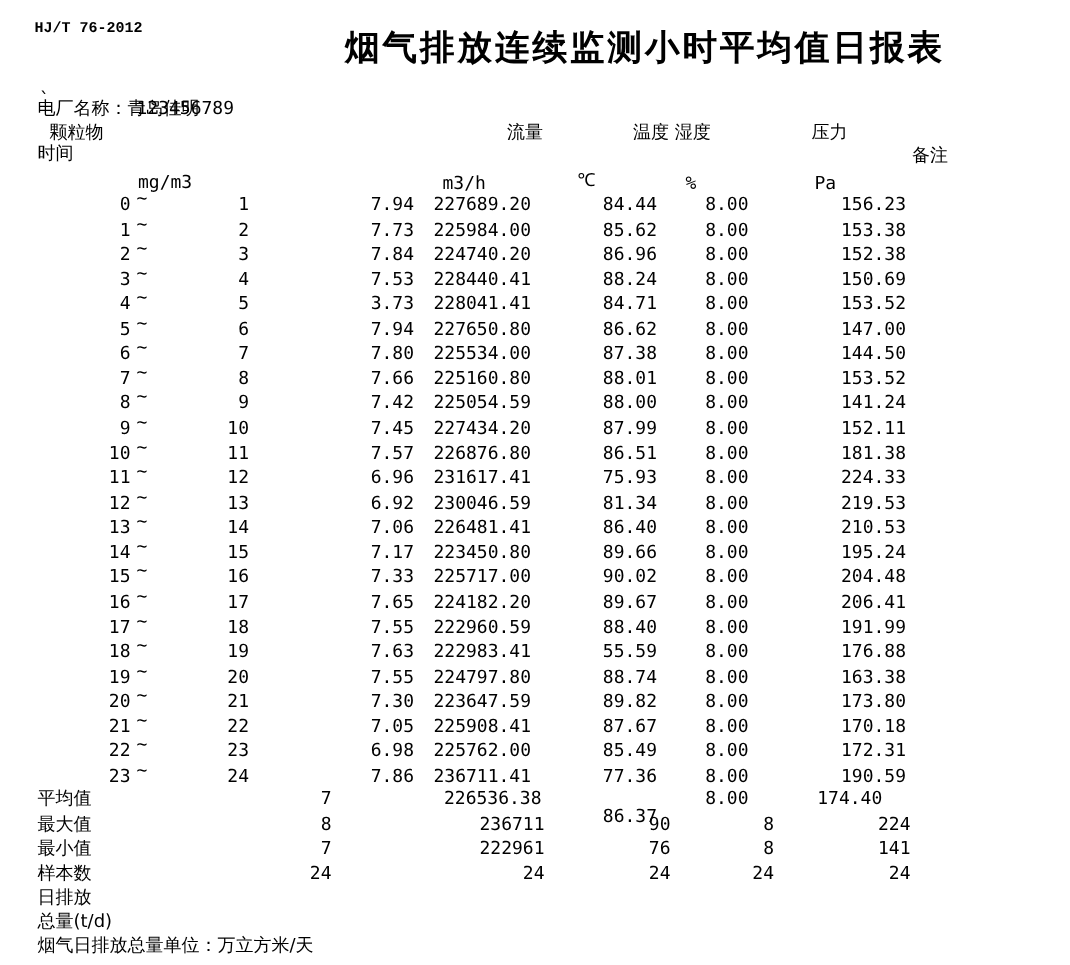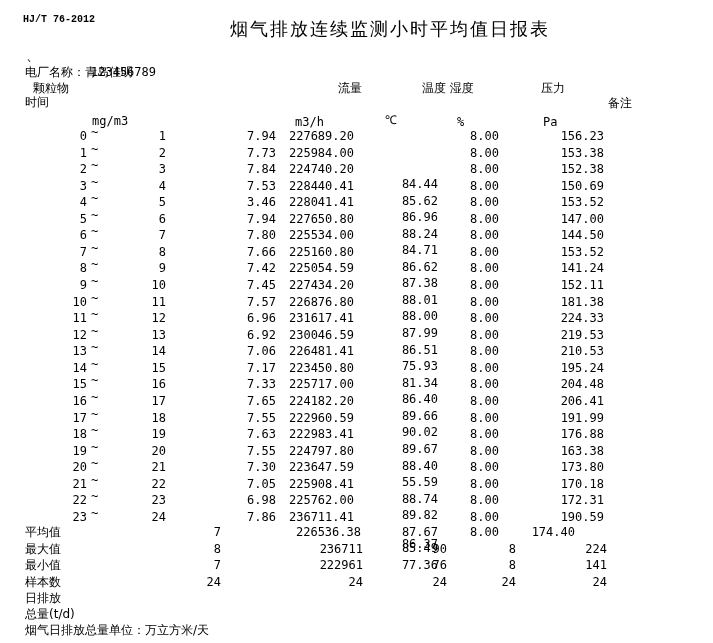--- a/index.html
+++ b/index.html
@@ -10,21 +10,21 @@
     font-family:"DejaVu Sans Mono","Liberation Mono",monospace;
     font-size:12px; line-height:1.15; overflow:hidden;
   }
   .abs { position:absolute; white-space:pre; }
   .cjk { font-family:"DejaVu Sans","Liberation Sans",sans-serif; }
   #std-code {
     left:23px; top:14px; font-family:Liberation Mono, monospace;
     font-weight:bold; font-size:10px;
   }
   #report-title {
-    left:230px; top:19px; font-weight:normal; font-size:18px; letter-spacing:2px;
+    left:230px; top:19px; font-weight:bold; font-size:23px; letter-spacing:2px;
   }
   #plant-name { left:25px; top:50px;margin-top:16px; }
   #stray-mark { left:26px; top:60px; }
   #plant-code { left:91px; top:66px; }
   #monitor-date { left:541px; top:64px; }
   #hdr-pm { left:33px; top:82px; }
   #hdr-flow { left:338px; top:82px; }
   #hdr-temp-hum { left:422px; top:82px; }
   #hdr-pressure { left:541px; top:82px; }
   #hdr-time { left:25px; top:96px; }
@@ -38,30 +38,30 @@
   #lbl-total { left:25px; top:608px; }
   #footer-note { left:25px; top:624px; }
 
   .row { position:absolute; left:0; width:713px; height:16px; }
   .cell { position:absolute; top:0; text-align:right; white-space:pre; }
   .c-from  { left:0;   width:87px; }
   .c-tilde { left:91px; top:-4px; width:12px; text-align:left; }
   .c-to    { left:100px; width:66px; }
   .c-pm    { left:180px; width:96px; }
   .c-flow  { left:270px; width:84px; }
-  .c-temp  { left:366px; width:72px;margin-top:48px; }
+  .c-temp  { left:366px; width:72px; }
   .c-hum   { left:447px; width:52px; }
   .c-press { left:514px; width:90px; }
 
   .s-label { left:25px; text-align:left; }
   .s-pm       { left:130px; width:91px; }
   .s-flow-avg { left:270px; width:91px; }
   .s-temp-avg { left:366px; width:72px;margin-top:12px; }
   .s-hum-avg  { left:447px; width:52px; }
-  .s-press-avg{ left:484px; width:91px; }
+  .s-press-avg{ left:521px; width:91px;text-align:center; }
   .s-flow-mm  { left:270px; width:93px; }
   .s-temp-mm  { left:366px; width:81px; }
   .s-hum-mm   { left:447px; width:69px; }
   .s-press-mm { left:514px; width:93px; }
 </style>
 </head>
 <body>
 
 <div id="page">
   <div id="std-code" class="abs">HJ/T 76-2012</div>
@@ -122,21 +122,21 @@
         <span class="cell c-pm">7.53</span>
         <span class="cell c-flow">228440.41</span>
         <span class="cell c-temp">88.24</span>
         <span class="cell c-hum">8.00</span>
         <span class="cell c-press">150.69</span>
       </div>
       <div class="row" style="top: 196.24px;">
         <span class="cell c-from">4</span>
         <span class="cell c-tilde">~</span>
         <span class="cell c-to">5</span>
-        <span class="cell c-pm">3.46</span>
+        <span class="cell c-pm">3.73</span>
         <span class="cell c-flow">228041.41</span>
         <span class="cell c-temp">84.71</span>
         <span class="cell c-hum">8.00</span>
         <span class="cell c-press">153.52</span>
       </div>
       <div class="row" style="top: 212.8px;">
         <span class="cell c-from">5</span>
         <span class="cell c-tilde">~</span>
         <span class="cell c-to">6</span>
         <span class="cell c-pm">7.94</span>

